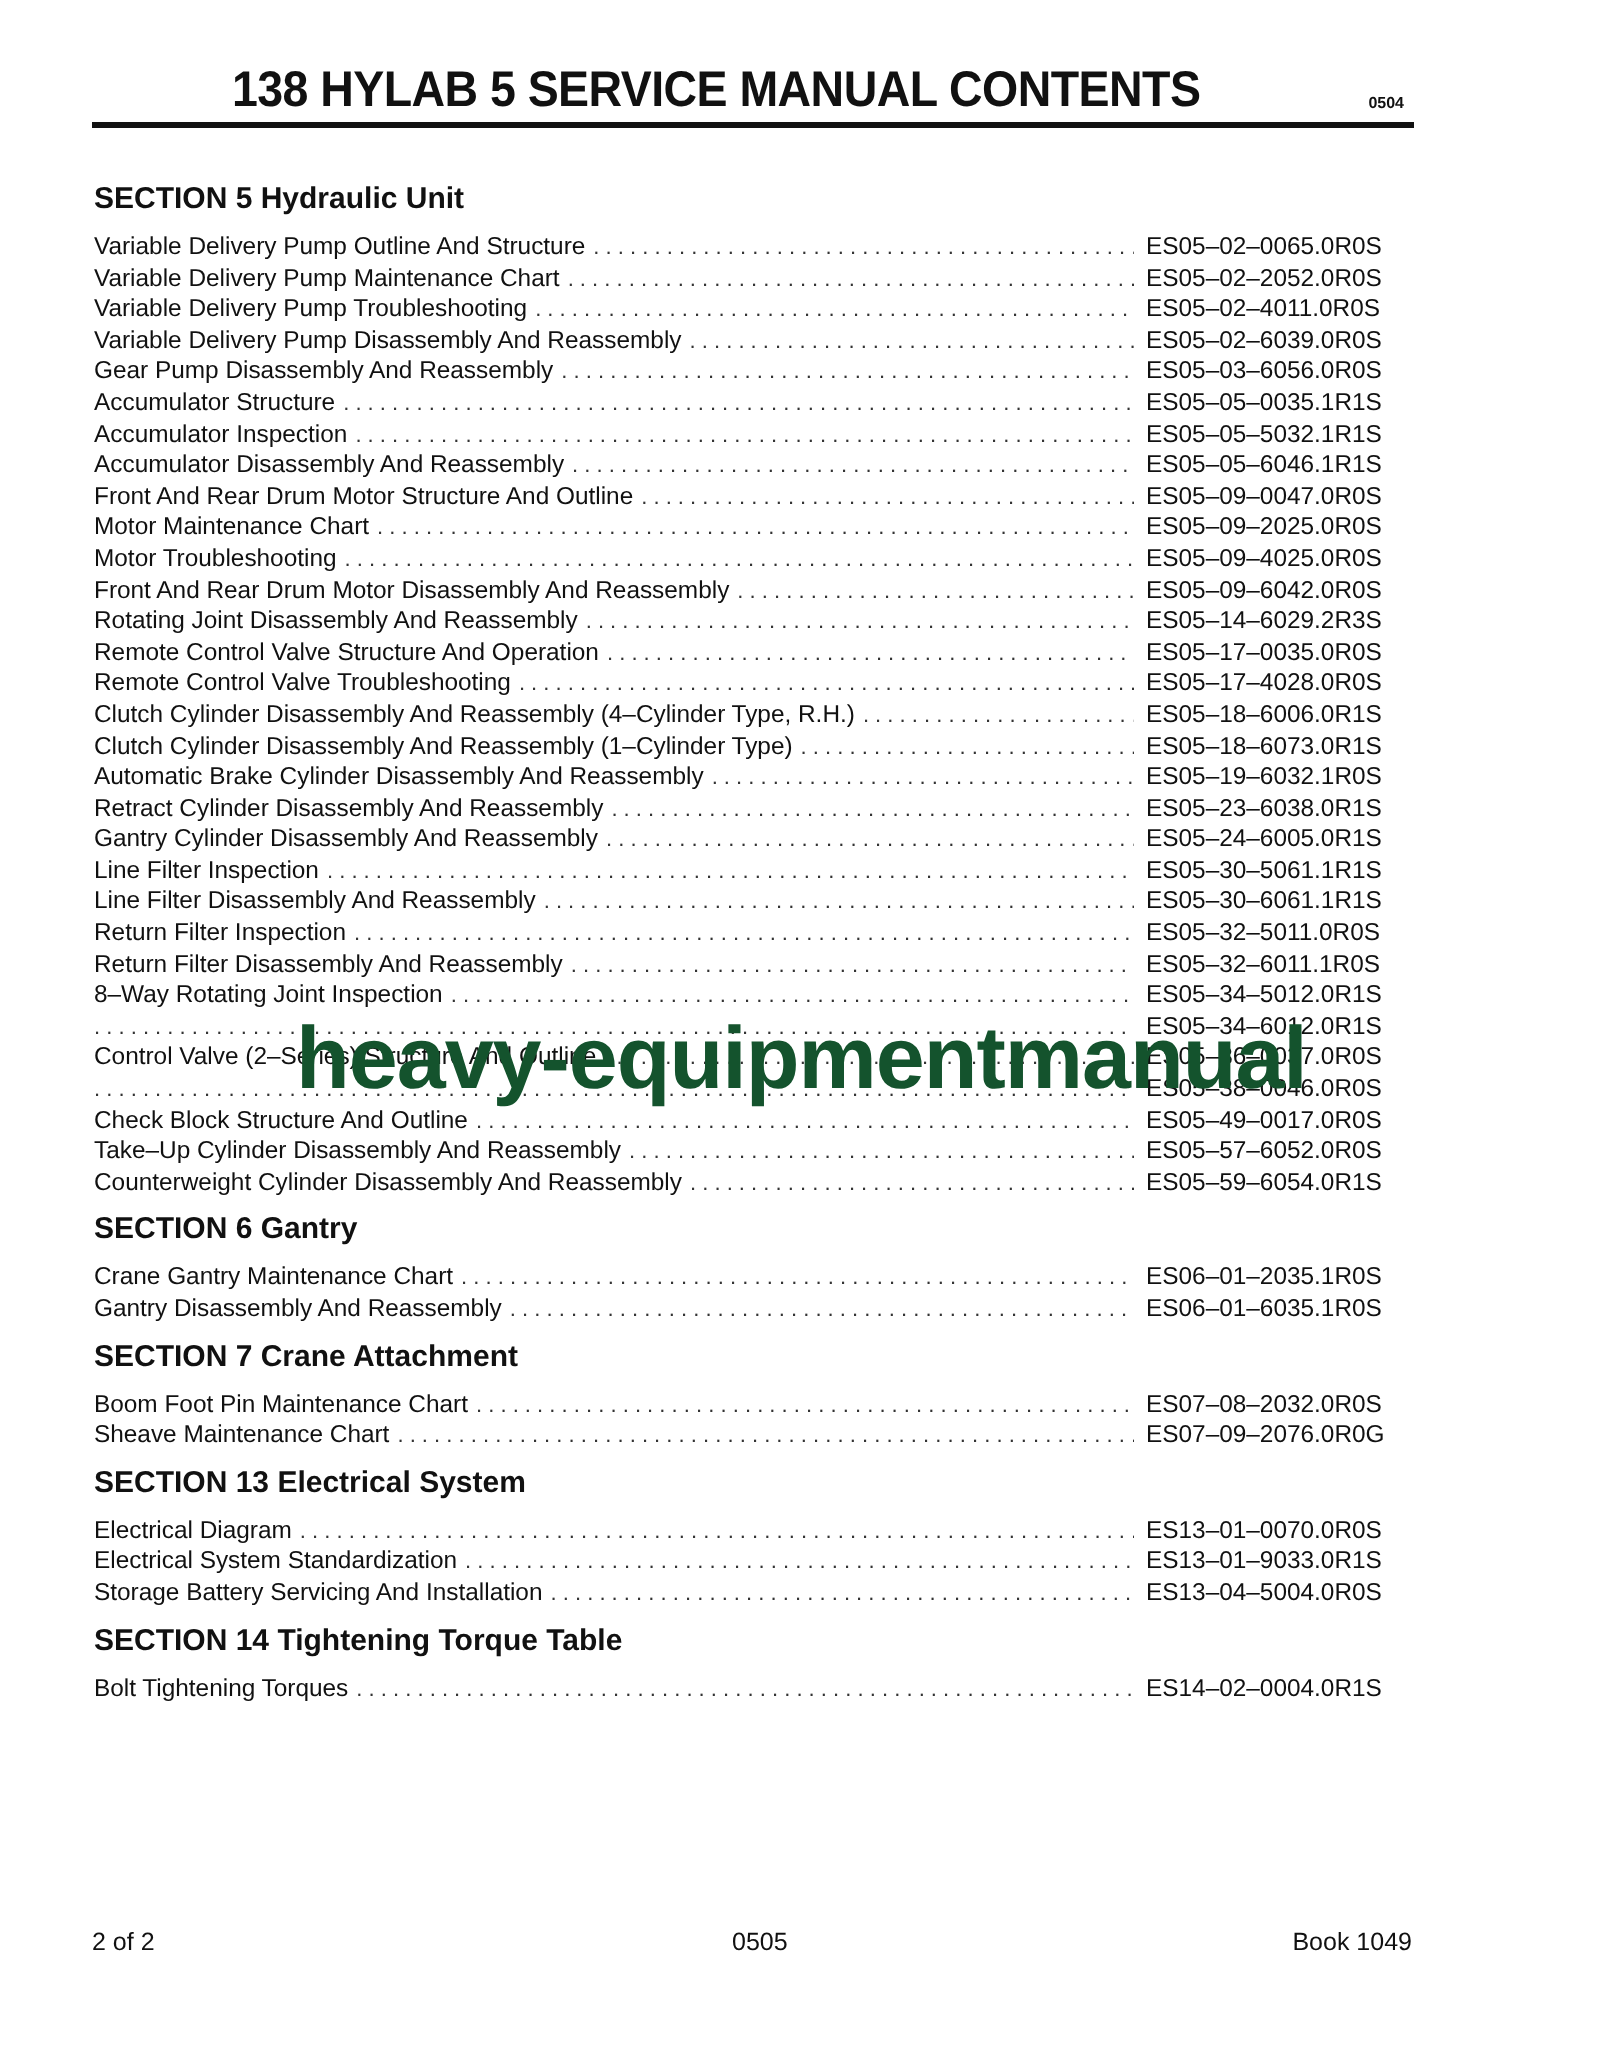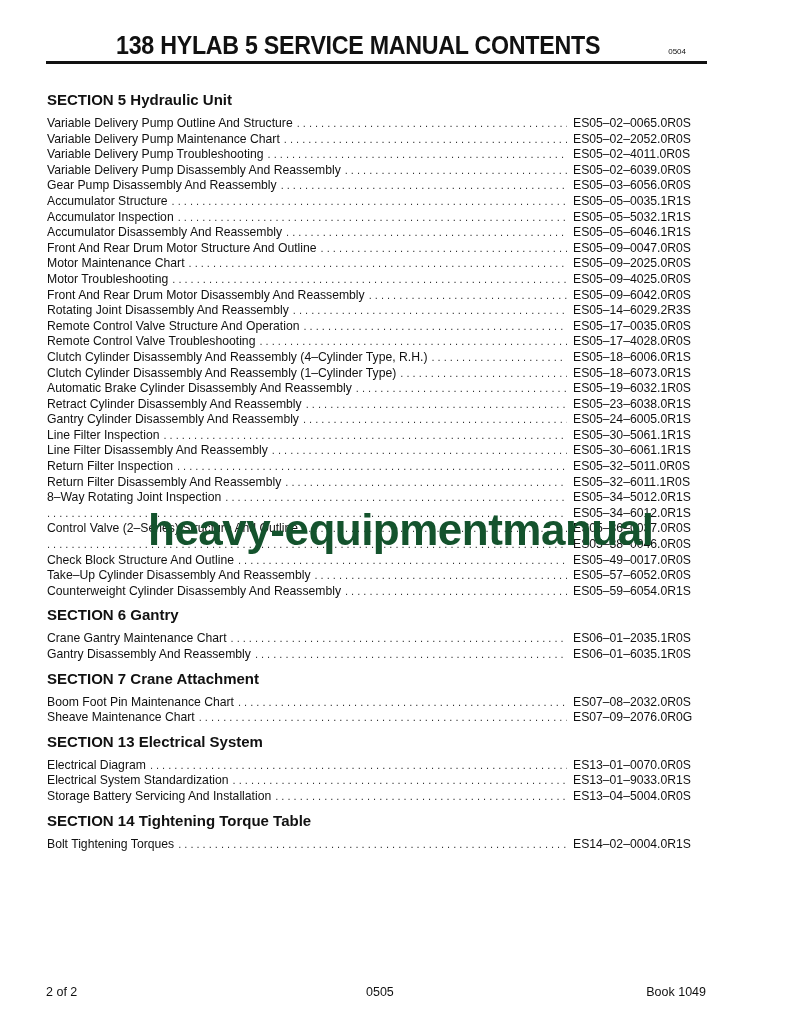--- a/index.html
+++ b/index.html
@@ -1,33 +1,33 @@
 <!DOCTYPE html>
 <html><head>
   <meta charset="utf-8">
   <style>
     html, body { margin: 0; padding: 0; background: #ffffff; }
     body { width: 800px; height: 1035px; position: relative; overflow: hidden;
       font-family: "Liberation Sans", sans-serif; color: #111; }
     .header { position: absolute; left: 46px; top: 30px; width: 660px; text-align: center; }
     .title { font-family: "Liberation Sans", sans-serif; font-weight: bold; font-size: 25px;
       letter-spacing: -0.3px; line-height: 30px; white-space: nowrap; transform: scaleX(0.93); transform-origin: left; display:inline-block; }
-    .code-top { position: absolute; right: 20px; top: 17px; font-size: 8px; font-weight: normal; }
+    .code-top { position: absolute; right: 4px; top: 17px; font-size: 8px; font-weight: bold; }
     .rule { position: absolute; left: 46px; top: 61px; width: 661px; height: 3px; background: #111; }
     .content { position: absolute; left: 47px; top: 90px; width: 660px; }
     .section { margin-bottom: 6px; }
     .section-title { font-weight: bold; font-size: 15px; line-height: 20px; margin-bottom: 6px; }
     .entry { display: flex; align-items: baseline; font-size: 12.2px; line-height: 15.6px; height: 15.6px; white-space: nowrap; }
     .entry .label { flex: 0 0 auto; padding-right: 4px; }
     .entry .dots { flex: 1 1 auto; overflow: hidden; color: #333; letter-spacing: 2.6px; font-size: 11px; }
     .entry .dots::before { content: ". . . . . . . . . . . . . . . . . . . . . . . . . . . . . . . . . . . . . . . . . . . . . . . . . . . . . . . . . . . . . . . . . . . . . . . . . . . . . . . . . . . . . . . . . . . . . . . . . . . . . . . . . . . . . . . . . . . . . . . . . . . . . . . . ."; letter-spacing: 0; }
     .entry .ref { flex: 0 0 auto; width: 134px; text-align: left; padding-left: 6px; }
     .watermark { position: absolute; left: 148px; top: 505px; font-weight: bold; font-size: 44px;
       color: #14532d; letter-spacing: -0.5px; white-space: nowrap; line-height: 50px; }
-    .footer { position: absolute; top: 985px; font-size: 12.5px; }
+    .footer { position: absolute; top: 964px; font-size: 12.5px; }
     .footer.left { left: 46px; }
     .footer.center { left: 366px; }
     .footer.right { right: 94px; }
   </style>
 </head>
 <body>
 
 <div class="header">
   <span class="title">138 HYLAB 5 SERVICE MANUAL CONTENTS</span>
   <span class="code-top">0504</span>

